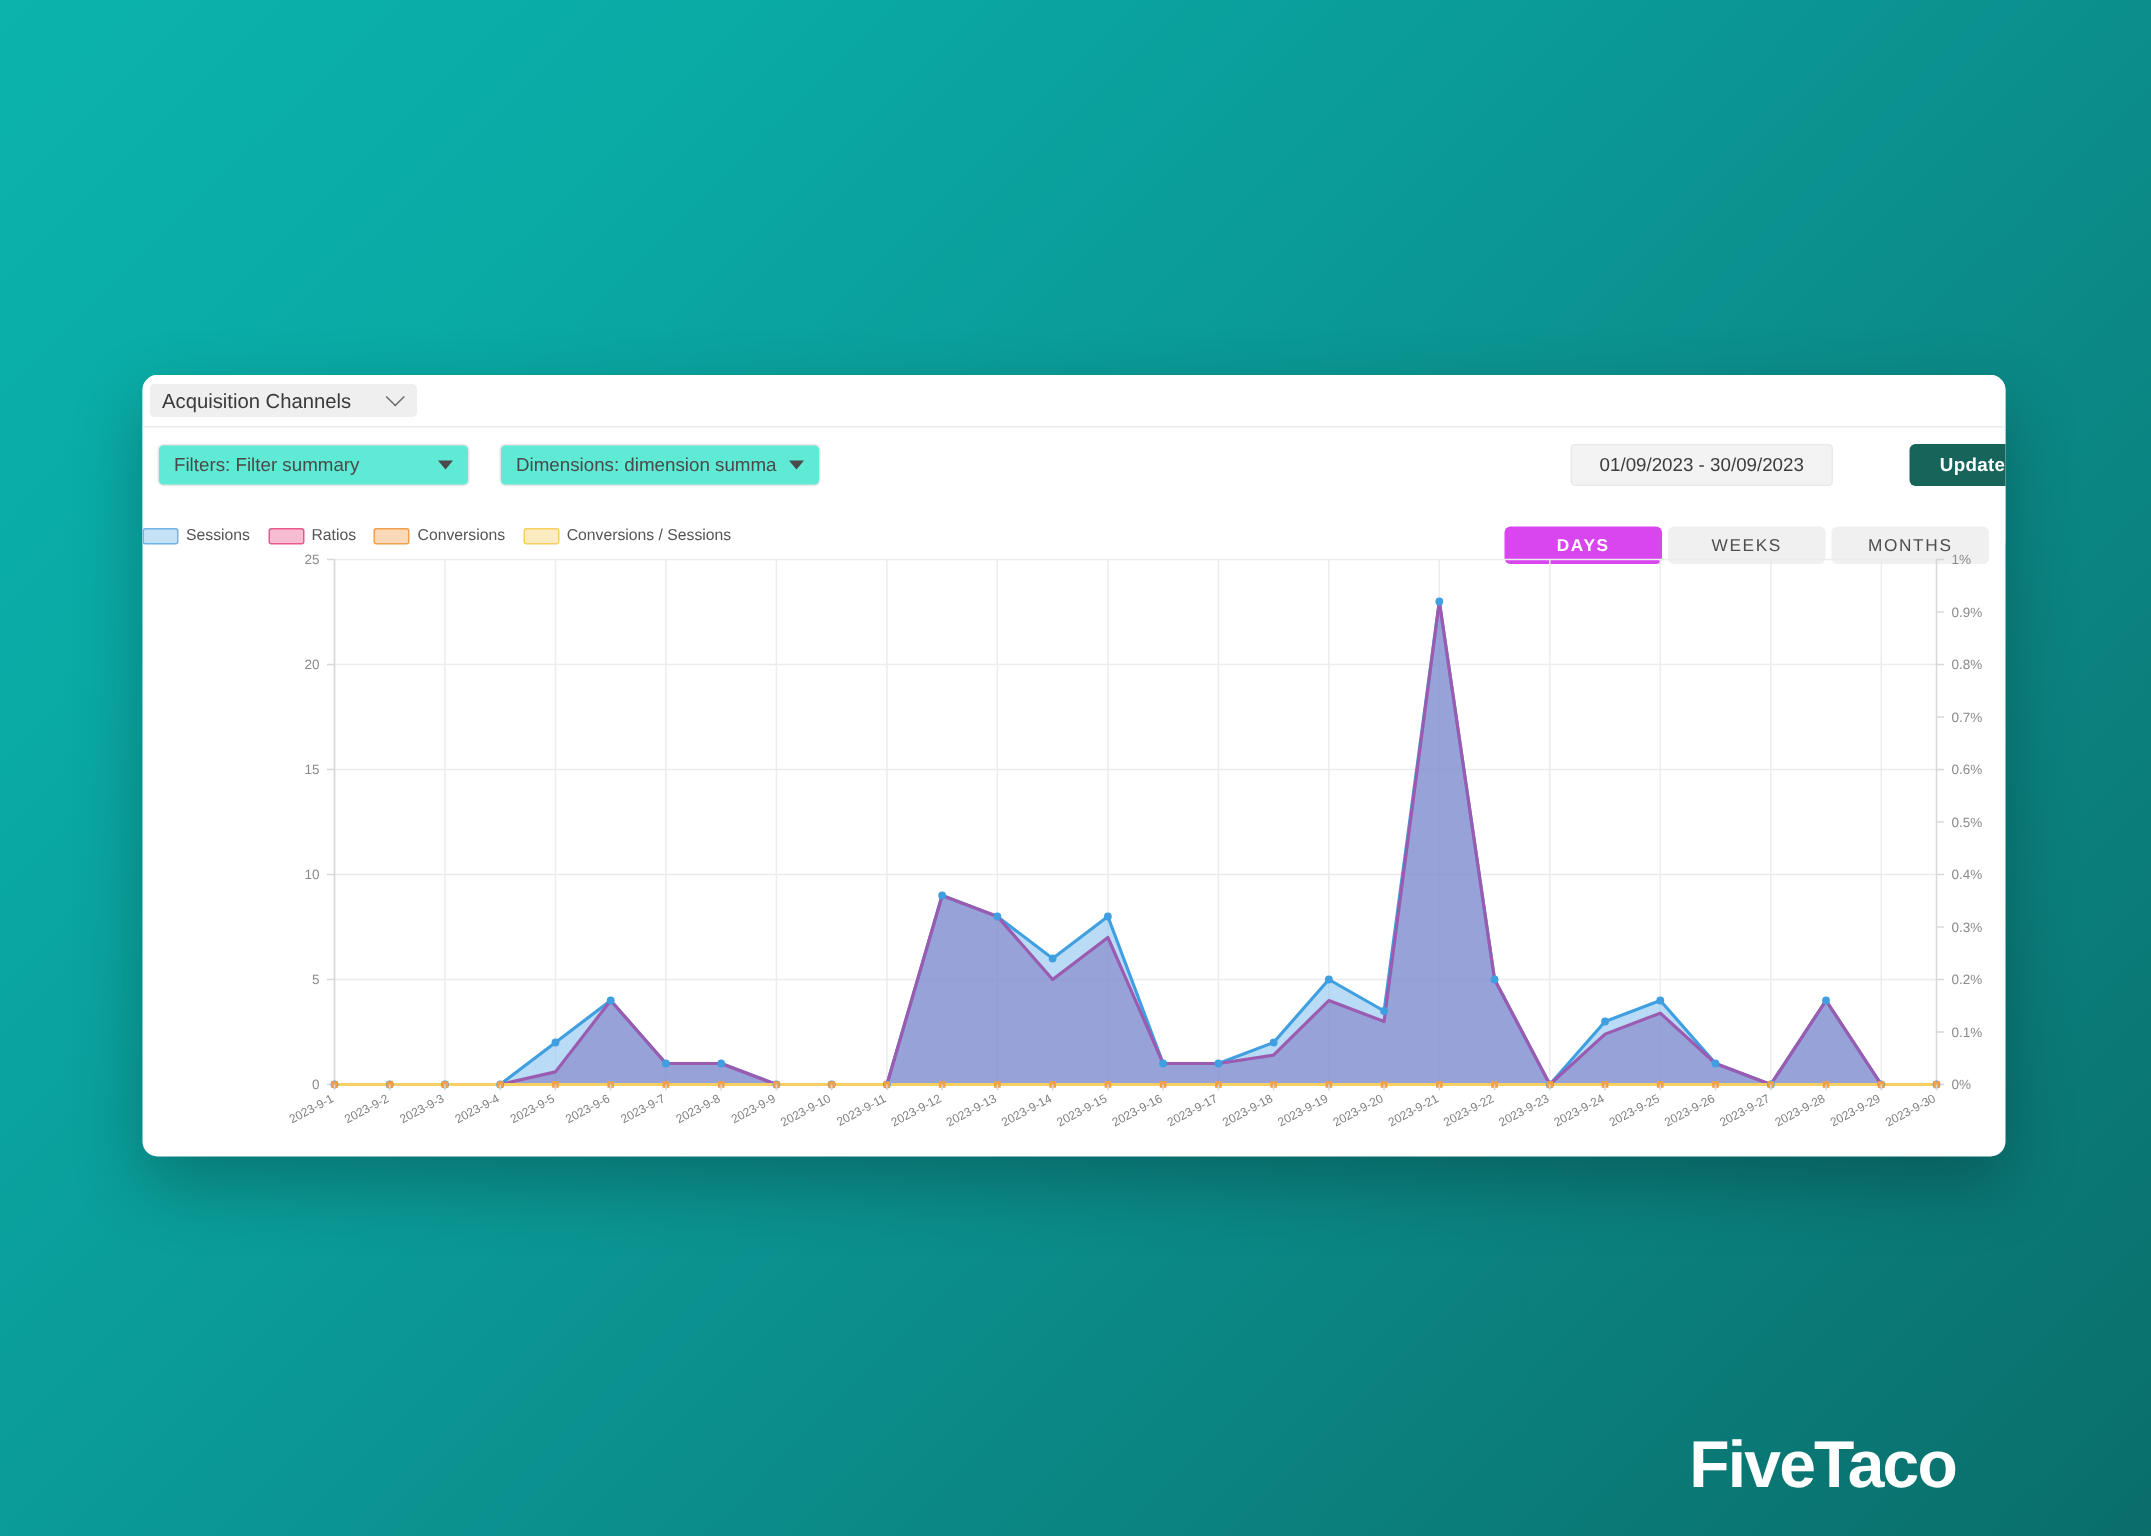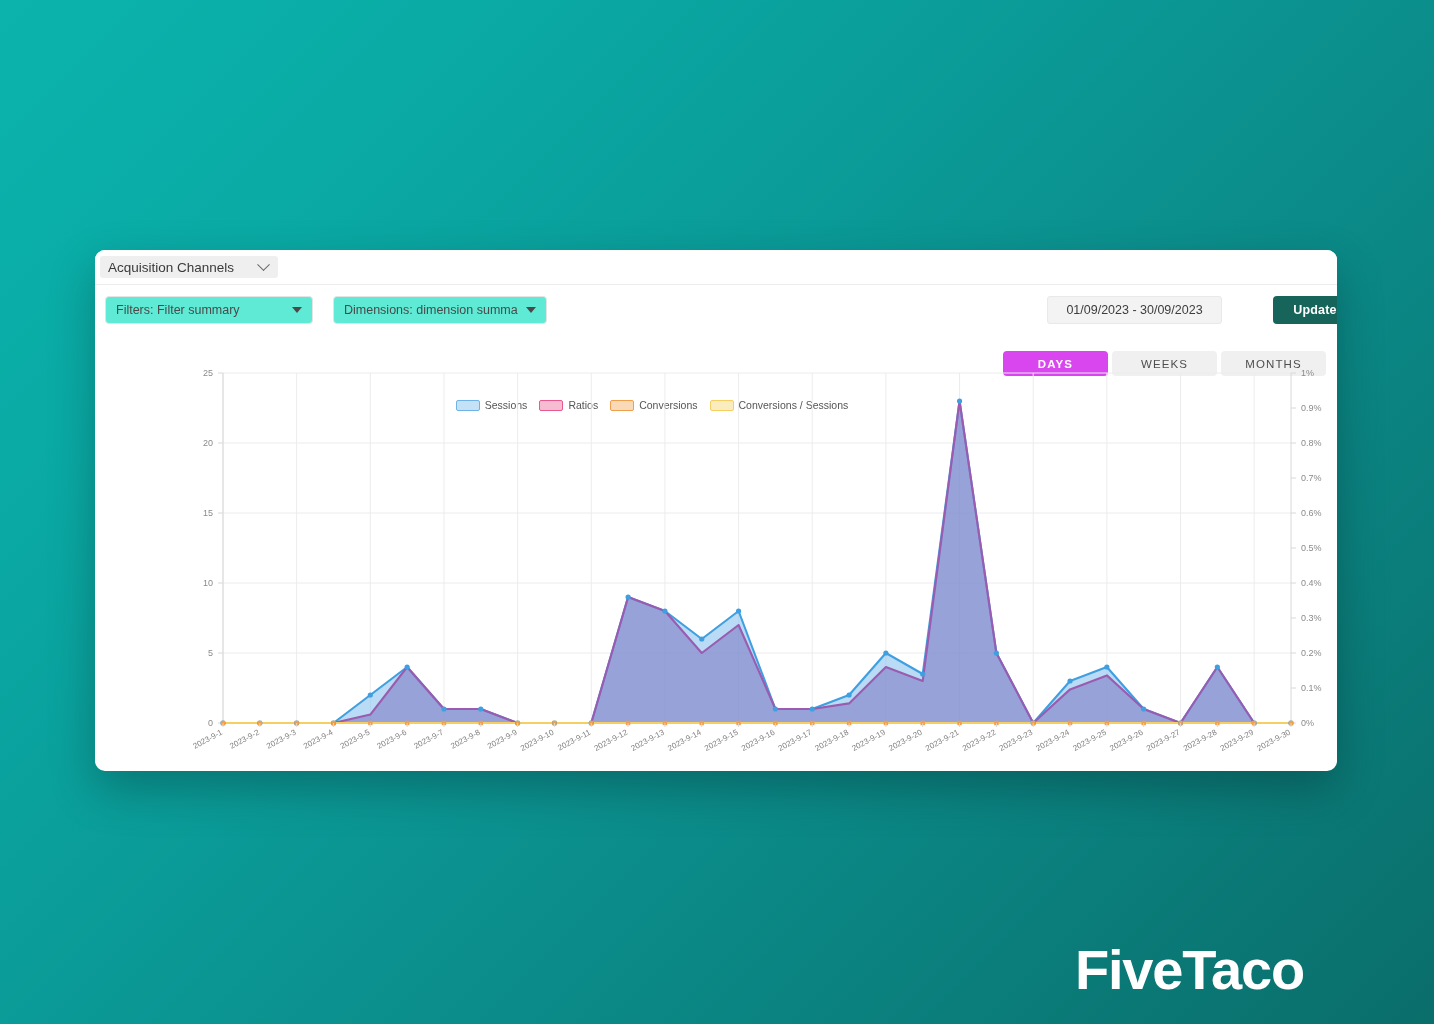--- a/index.html
+++ b/index.html
@@ -128,45 +128,44 @@
     cursor: pointer;
     border: none;
     font-family: "Liberation Sans", sans-serif;
   }
   .seg.active { background: #d946ef; color: #ffffff; font-weight: bold; }
 
   
   .legend {
     position: absolute;
     top: 101px; left: 0; width: 1114px;
-    display: flex; justify-content: center; align-items: center;
+    display: flex; justify-content: flex-start; align-items: center;
     gap: 12px;
     font-size: 10.5px;
     color: #555;
-    margin-top: 48px;
   }
   .legend-item { display: flex; align-items: center; gap: 5px; }
   .sw { width: 24px; height: 11px; border-radius: 2px; }
 
   
   #chart-area {
     position: absolute;
     top: 113px; left: 0;
     width: 1242px; height: 408px;
   }
   svg { display: block; }
   .axis-lbl { font-family: "Liberation Sans", sans-serif; font-size: 9px; fill: #8a8a8a; }
   .xtick-lbl { font-family: "Liberation Sans", sans-serif; font-size: 8px; fill: #7f7f7f; }
 
   
   #brand {
     position: absolute;
     right: 130px; bottom: 22px;
     color: #ffffff;
-    font-size: 56px;
+    font-size: 44px;
     font-weight: bold;
     letter-spacing: -1.2px;
     font-family: "Liberation Sans", sans-serif;
   }
 </style>
 </head>
 <body>
 
 <div id="app-card">
 

